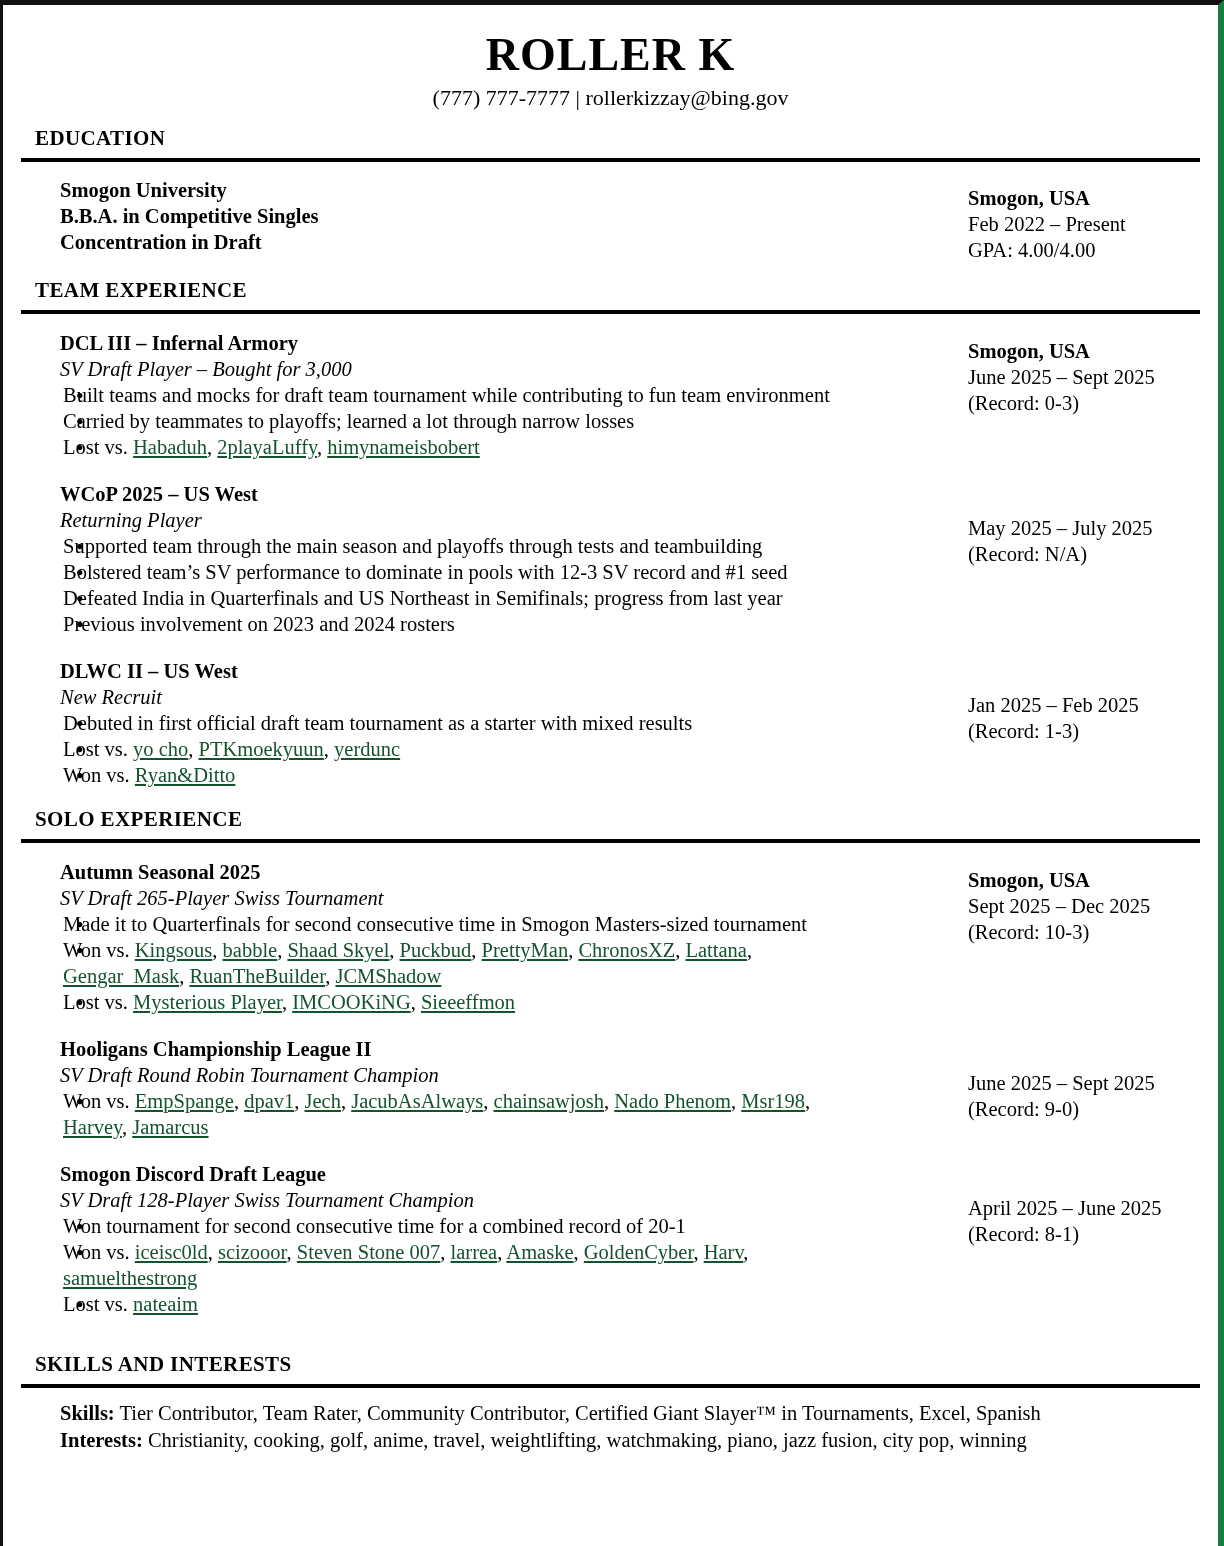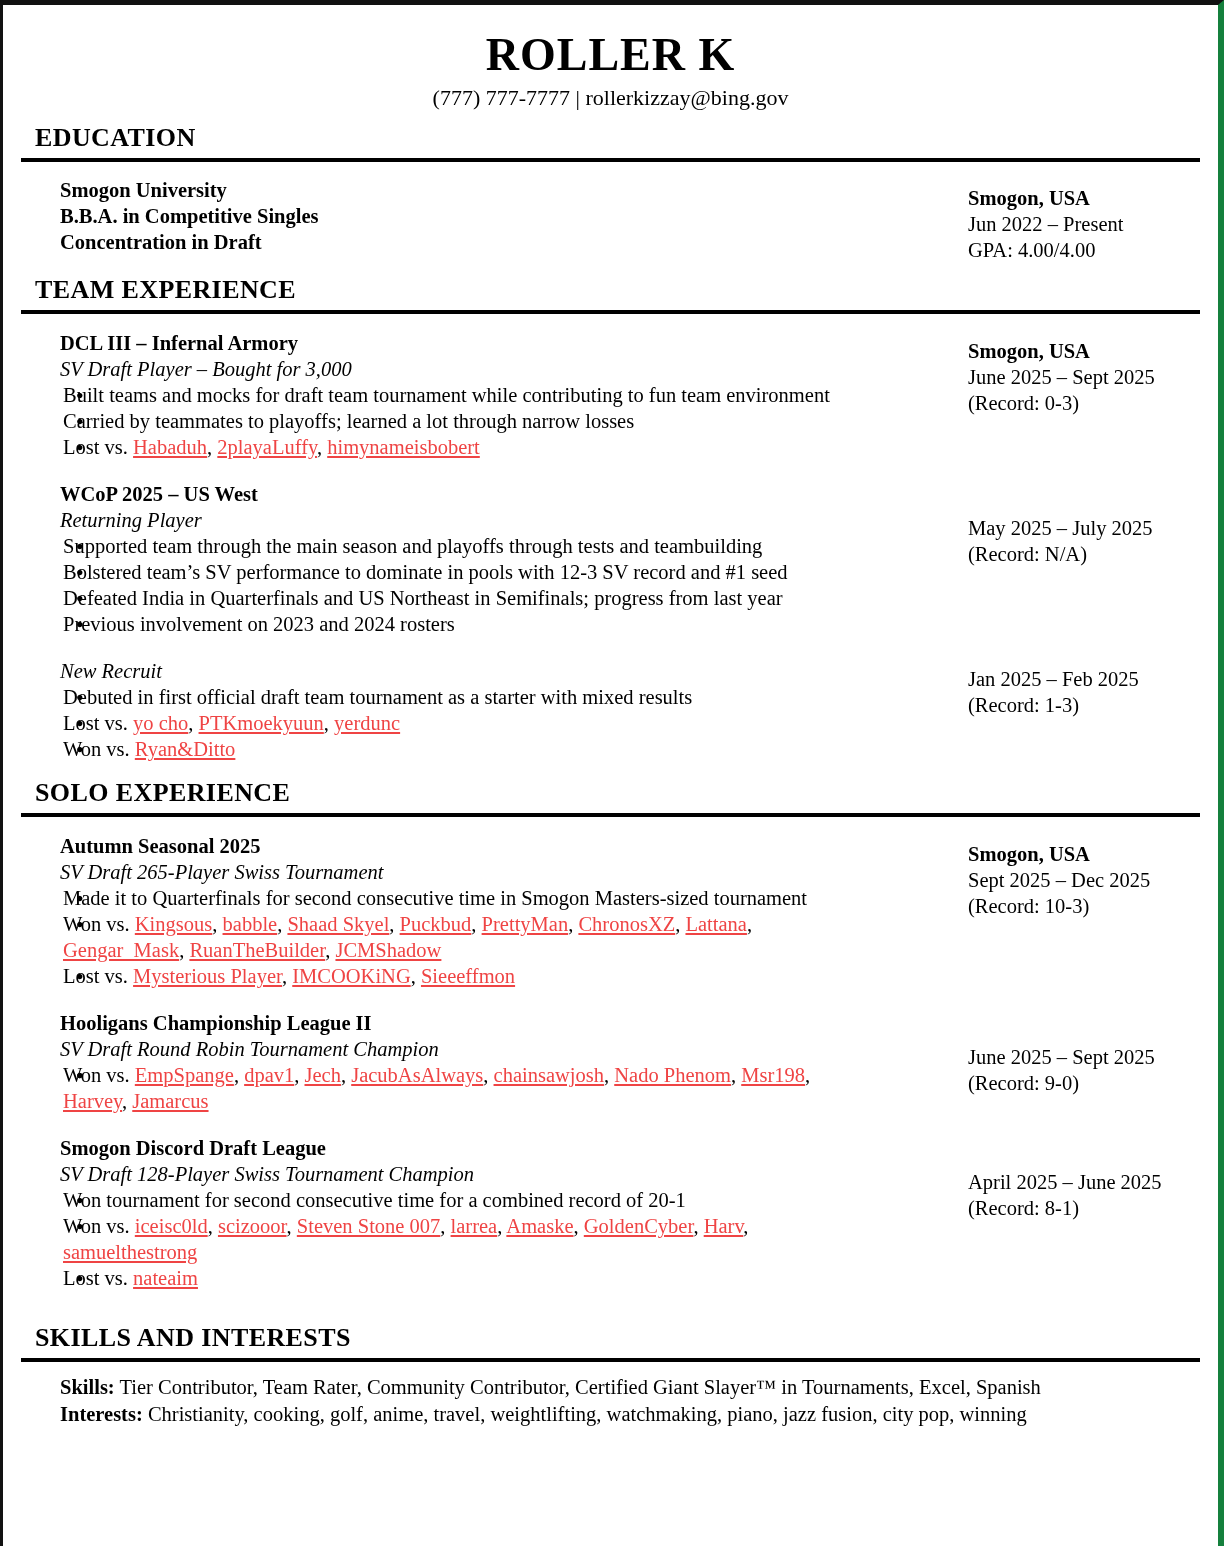--- a/index.html
+++ b/index.html
@@ -24,21 +24,21 @@
     line-height:48px;
   }
   .hcontact{
     margin-top:6px;
     text-align:center;
     font-size:22px;
     line-height:26px;
   }
   .section-heading{
     padding-left:32px;
-    font-size:26px;
+    font-size:21px;
     font-weight:bold;
     letter-spacing:0.4px;
     line-height:26px;
   }
   .rule{
     height:0;
     border-top:4px solid #000;
     margin:7px 18px 0 18px;
   }
   .sec-education{margin-top:14px;}
@@ -78,21 +78,21 @@
     position:absolute;
     left:73px;top:0;
     font-size:12.5px;
     line-height:26px;
   }
   .btext{display:inline-block;max-width:860px;vertical-align:top;}
   .u, [data-name="opponent-link"]{
     text-decoration:underline;
     text-decoration-thickness:1.5px;
     text-underline-offset:2px;
-    color:#ef4444;
+    color:#14532d;
   }
   .skills-rows{margin-top:12px;}
   .skills-rows .row{line-height:27px;}
 </style>
 </head>
 <body>
 
 <div class="page" data-name="resume-page">
 
   <div class="hname" data-name="page-title">ROLLER K</div>
@@ -101,21 +101,21 @@
   <div class="sec-education" data-name="section-education">
     <div class="section-heading" data-name="section-heading-education">EDUCATION</div>
     <div class="rule" data-name="section-rule"></div>
     <div class="edu-rows">
       <div class="row" data-name="education-line">
         <span class="b" data-name="school-name">Smogon University</span>
         <span class="right b" data-name="education-location">Smogon, USA</span>
       </div>
       <div class="row" data-name="education-line">
         <span class="b" data-name="degree">B.B.A. in Competitive Singles</span>
-        <span class="right" data-name="education-dates">Jun 2022 – Present</span>
+        <span class="right" data-name="education-dates">Feb 2022 – Present</span>
       </div>
       <div class="row" data-name="education-line">
         <span class="b" data-name="concentration">Concentration in Draft</span>
         <span class="right" data-name="education-gpa">GPA: 4.00/4.00</span>
       </div>
     </div>
   </div>
 
   <div class="sec-team" data-name="section-team-experience">
     <div class="section-heading" data-name="section-heading-team">TEAM EXPERIENCE</div>
@@ -153,20 +153,23 @@
           <span class="btext" data-name="bullet-text">Supported team through the main season and playoffs through tests and teambuilding</span>
           <span class="right" data-name="entry-record">(Record: N/A)</span>
         </li>
         <li data-name="bullet-item"><span class="btext" data-name="bullet-text">Bolstered team’s SV performance to dominate in pools with 12-3 SV record and #1 seed</span></li>
         <li data-name="bullet-item"><span class="btext" data-name="bullet-text">Defeated India in Quarterfinals and US Northeast in Semifinals; progress from last year</span></li>
         <li data-name="bullet-item"><span class="btext" data-name="bullet-text">Previous involvement on 2023 and 2024 rosters</span></li>
       </ul>
     </div>
 
     <div class="entry" data-name="experience-entry">
+      <div class="row" data-name="entry-title-row">
+        <span class="b" data-name="entry-title">DLWC II – US West</span>
+      </div>
       <div class="row" data-name="entry-subtitle-row">
         <span class="i" data-name="entry-subtitle">New Recruit</span>
         <span class="right" data-name="entry-dates">Jan 2025 – Feb 2025</span>
       </div>
       <ul class="bullets" data-name="bullet-list">
         <li data-name="bullet-item">
           <span class="btext" data-name="bullet-text">Debuted in first official draft team tournament as a starter with mixed results</span>
           <span class="right" data-name="entry-record">(Record: 1-3)</span>
         </li>
         <li data-name="bullet-item"><span class="btext" data-name="bullet-text"><span data-name="text-segment">Lost vs. </span><span class="u" data-name="opponent-link">yo cho</span><span data-name="text-segment">, </span><span class="u" data-name="opponent-link">PTKmoekyuun</span><span data-name="text-segment">, </span><span class="u" data-name="opponent-link">yerdunc</span></span></li>

